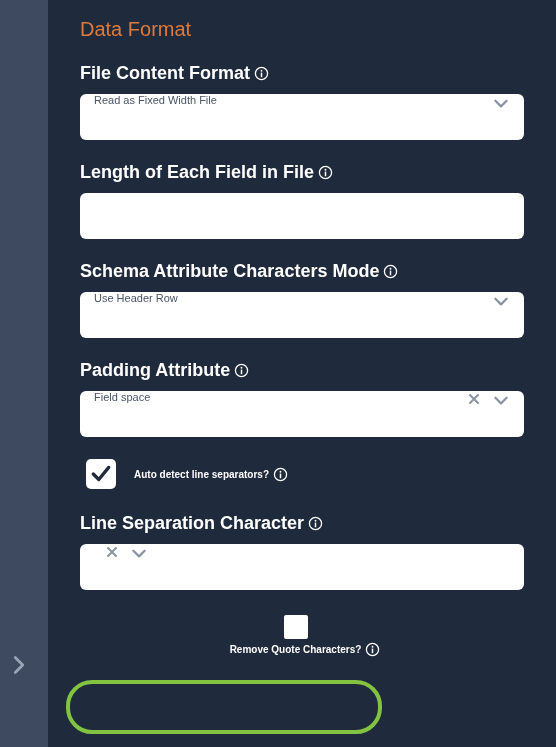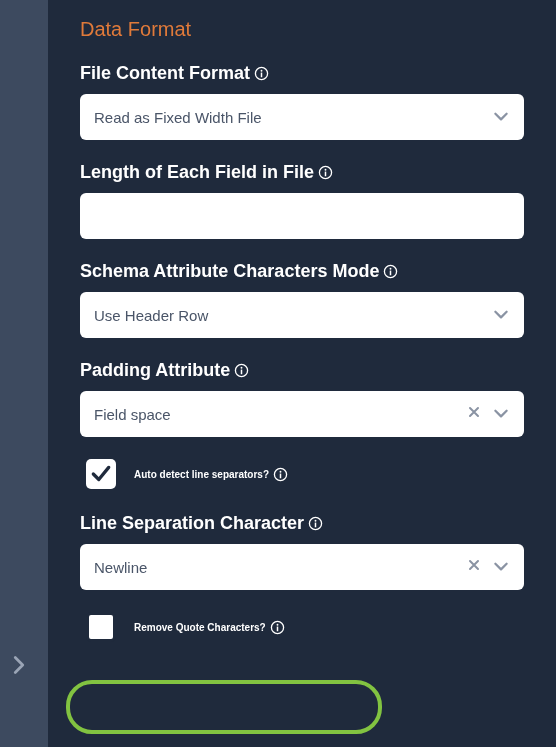--- a/index.html
+++ b/index.html
@@ -48,24 +48,24 @@
     display: inline-flex;
     margin-left: 4px;
     align-items: center;
   }
   .select, .text-input {
     width: 100%;
     height: 46px;
     background: #fff;
     border-radius: 6px;
     display: flex;
-    align-items: center;
+    align-items: flex-start;
     padding: 0 14px;
     color: #4a5568;
-    font-size: 15px;
+    font-size: 11px;
     position: relative;
   }
   .select .value { flex: 1; }
   .select .chevron {
     color: #8a93a3;
     margin-left: 10px;
   }
   .select .clear {
     color: #8a93a3;
     margin-left: 10px;
@@ -223,35 +223,34 @@
       <span>Line Separation Character</span>
       <span class="info-icon">
         <svg width="15" height="15" viewBox="0 0 16 16">
             <circle cx="8" cy="8" r="6.5" stroke="#fff" stroke-width="1.4" fill="none"></circle>
             <circle cx="8" cy="5" r="1" fill="#fff"></circle>
             <rect x="7.2" y="7" width="1.6" height="5" fill="#fff"></rect>
           </svg>
       </span>
     </div>
     <div class="select">
-      <span class="value">Newline</span>
       <span class="clear">
         <svg width="16" height="16" viewBox="0 0 16 16">
             <path d="M4 4 L12 12 M12 4 L4 12" stroke="#8a93a3" stroke-width="2" stroke-linecap="round"></path>
           </svg>
       </span>
       <span class="chevron">
         <svg width="18" height="18" viewBox="0 0 16 16">
             <path d="M3 6 L8 11 L13 6" stroke="#8a93a3" stroke-width="2" fill="none" stroke-linecap="round" stroke-linejoin="round"></path>
           </svg>
       </span>
     </div>
   </div>
 
-  <div class="checkbox-row" style="margin-top:16px;">
+  <div class="checkbox-row" style="margin-top:16px;flex-direction:column;">
     <div class="checkbox" style="border:3px solid #1f2a3c;"></div>
     <div class="checkbox-label">
       <span>Remove Quote Characters?</span>
       <span class="info-icon">
         <svg width="15" height="15" viewBox="0 0 16 16">
             <circle cx="8" cy="8" r="6.5" stroke="#fff" stroke-width="1.4" fill="none"></circle>
             <circle cx="8" cy="5" r="1" fill="#fff"></circle>
             <rect x="7.2" y="7" width="1.6" height="5" fill="#fff"></rect>
           </svg>
       </span>

